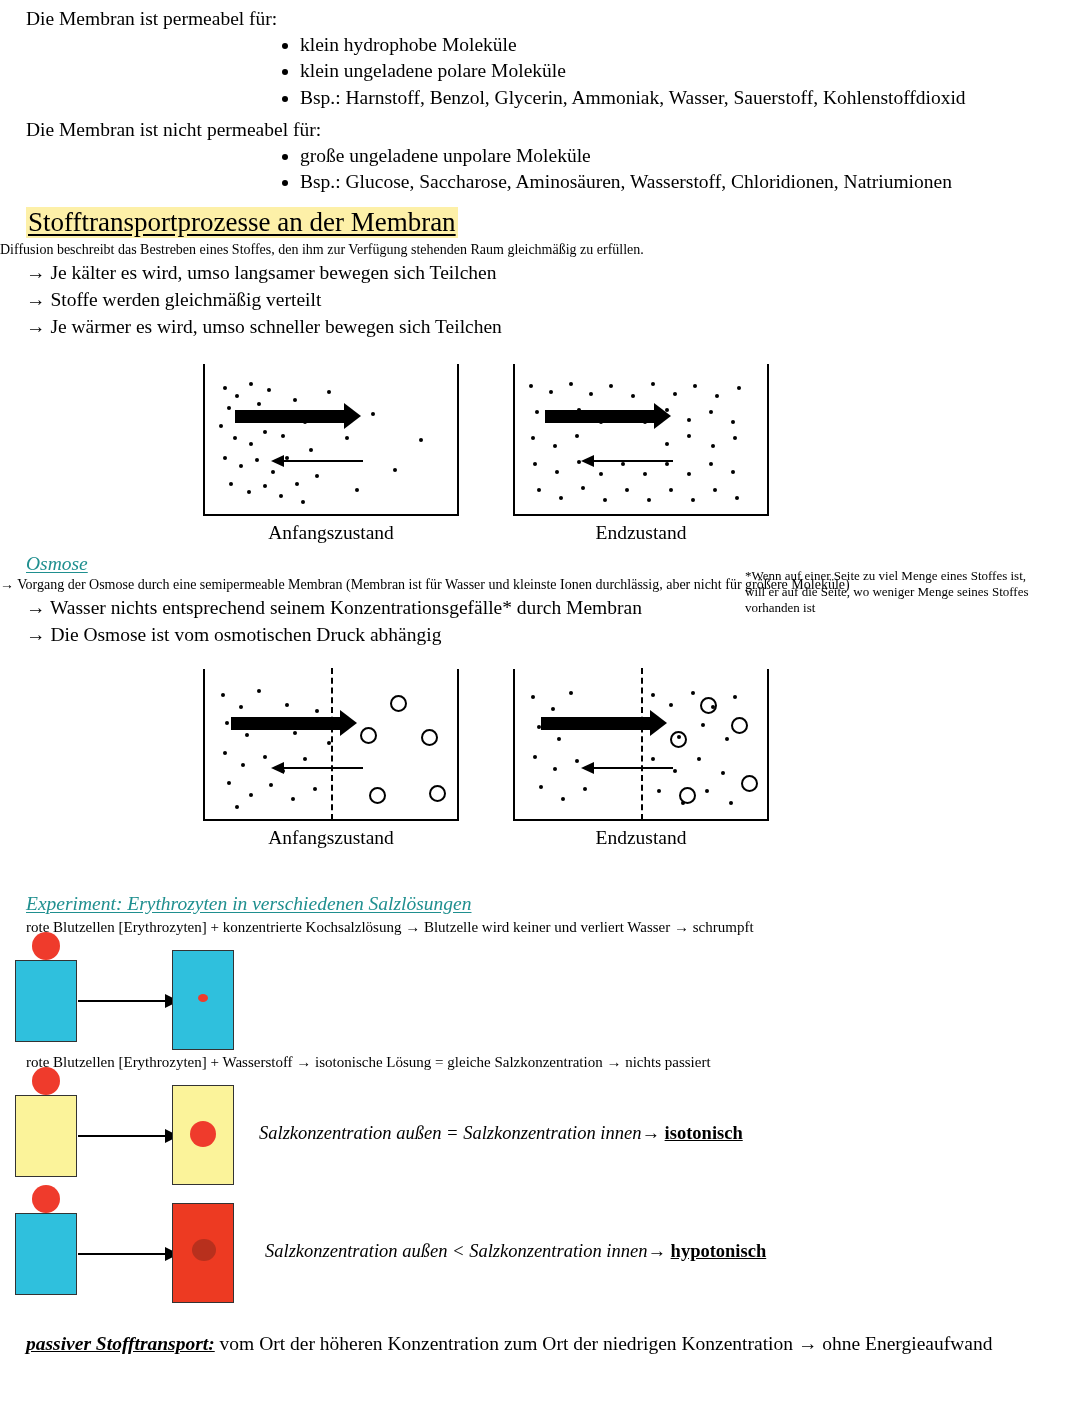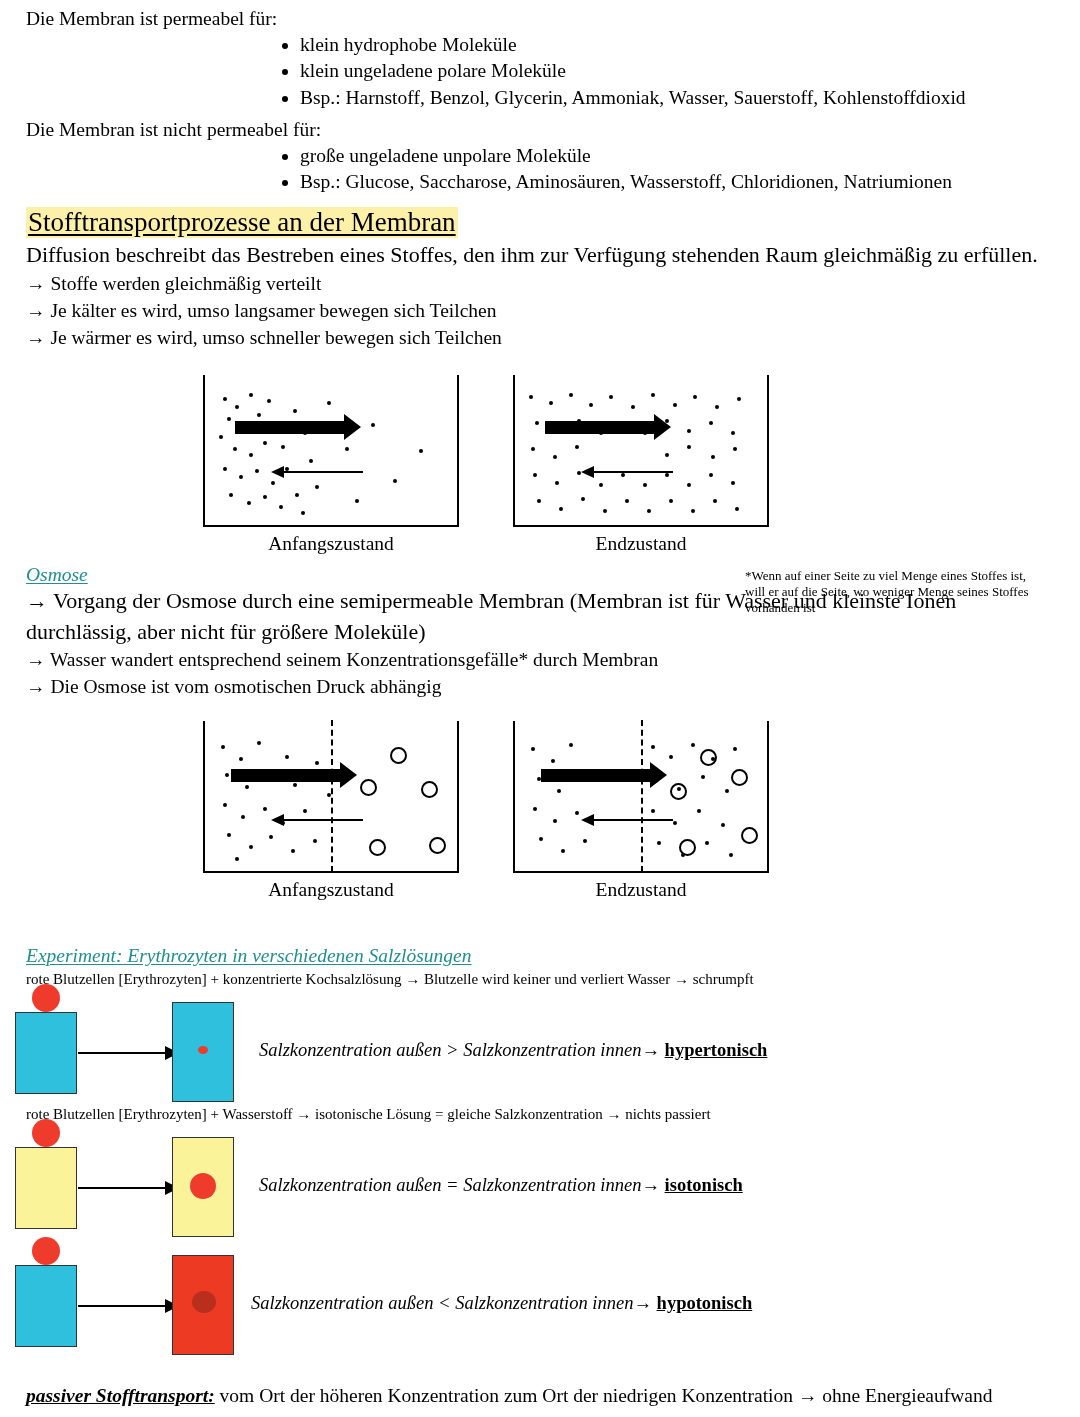--- a/index.html
+++ b/index.html
@@ -49,22 +49,21 @@
   }
   .subhead {
     margin-left: 26px;
     font-size: 19.5px;
     color: #1f8f8f;
     font-style: italic;
     text-decoration: underline;
     text-underline-offset: 2px;
   }
   .para {
-    margin-left: 26px;
-    font-size: 22px;
+    font-size: 14px;
     line-height: 1.38;
   }
   .arrowline {
     margin-left: 26px;
     font-size: 19.5px;
     line-height: 1.38;
   }
   
   .diagram-wrap {
     position: relative;
@@ -205,22 +204,22 @@
   <ul class="bullets">
     <li>große ungeladene unpolare Moleküle</li>
     <li>Bsp.: Glucose, Saccharose, Aminosäuren, Wasserstoff, Chloridionen, Natriumionen</li>
   </ul>
 
   
   <h1 class="section">Stofftransportprozesse an der Membran</h1>
 
   
   <div class="para">Diffusion beschreibt das Bestreben eines Stoffes, den ihm zur Verfügung stehenden Raum gleichmäßig zu erfüllen.</div>
+  <div class="arrowline">→ Je kälter es wird, umso langsamer bewegen sich Teilchen</div>
   <div class="arrowline">→ Stoffe werden gleichmäßig verteilt</div>
-  <div class="arrowline">→ Je kälter es wird, umso langsamer bewegen sich Teilchen</div>
   <div class="arrowline">→ Je wärmer es wird, umso schneller bewegen sich Teilchen</div>
 
   
   <div class="diagram-wrap">
 
     <div class="beaker" style="left:203px; top:10px; width:256px; height:152px;">
       <span class="dot" style="left:18px; top:22px;"></span>
         <span class="dot" style="left:30px; top:30px;"></span>
       <span class="dot" style="left:44px; top:18px;"></span>
         <span class="dot" style="left:22px; top:42px;"></span>
@@ -310,21 +309,21 @@
         <span class="dot" style="left:220px; top:132px;"></span>
       <div class="thickarrow" style="left:30px; top:46px; width:110px;"></div>
       <div class="thinarrow" style="left:78px; top:96px; width:80px;"></div>
     </div>
     <div class="caption" style="left:513px; top:168px; width:256px;">Endzustand</div>
   </div>
 
   
   <div class="subhead" style="margin-top:14px;">Osmose</div>
   <div class="para" style="width:1010px;">→ Vorgang der Osmose durch eine semipermeable Membran (Membran ist für Wasser und kleinste Ionen durchlässig, aber nicht für größere Moleküle)</div>
-  <div class="arrowline">→ Wasser wandert entsprechend seinem Konzentrationsgefälle* durch Membran</div>
+  <div class="arrowline">→ Wasser nichts entsprechend seinem Konzentrationsgefälle* durch Membran</div>
   <div class="arrowline">→ Die Osmose ist vom osmotischen Druck abhängig</div>
 
   <div class="footnote" style="left:745px; top:568px;">*Wenn auf einer Seite zu viel Menge eines Stoffes ist, will er auf die Seite, wo weniger Menge seines Stoffes vorhanden ist</div>
 
   
   <div class="diagram-wrap" style="margin-top:10px;">
     <div class="beaker" style="left:203px; top:10px; width:256px; height:152px;">
       <span class="dot" style="left:16px; top:24px;"></span>
         <span class="dot" style="left:34px; top:36px;"></span>
       <span class="dot" style="left:52px; top:20px;"></span>
@@ -403,23 +402,20 @@
   <div class="subhead" style="margin-top:49px;">Experiment: Erythrozyten in verschiedenen Salzlösungen</div>
 
   
   <div class="exp-line" style="margin-top:4px;">rote Blutzellen [Erythrozyten] + konzentrierte Kochsalzlösung → Blutzelle wird keiner und verliert Wasser → schrumpft</div>
   <div class="exp-row">
     <span class="redball" style="left:32px; top:-4px; width:28px; height:28px;"></span>
     <div class="sq" style="left:15px; top:24px; background:#2fc0dd;"></div>
     <div class="exp-arrow" style="left:78px; top:64px; width:88px;"></div>
     <div class="sq" style="left:172px; top:14px; height:100px; background:#2fc0dd;"></div>
     <span class="redball" style="left:198px; top:58px; width:10px; height:8px;"></span>
-    <div class="exp-label" style="left:259px; top:52px;">
-      <span>Salzkonzentration außen &gt; Salzkonzentration innen→ </span><b>hypertonisch</b>
-    </div>
   </div>
 
   
   <div class="exp-line">rote Blutzellen [Erythrozyten] + Wasserstoff → isotonische Lösung = gleiche Salzkonzentration → nichts passiert</div>
   <div class="exp-row">
     <span class="redball" style="left:32px; top:-4px; width:28px; height:28px;"></span>
     <div class="sq" style="left:15px; top:24px; background:#fbf39a;"></div>
     <div class="exp-arrow" style="left:78px; top:64px; width:88px;"></div>
     <div class="sq" style="left:172px; top:14px; height:100px; background:#fbf39a;"></div>
     <span class="redball" style="left:190px; top:50px; width:26px; height:26px;"></span>
@@ -428,21 +424,21 @@
     </div>
   </div>
 
   
   <div class="exp-row">
     <span class="redball" style="left:32px; top:-4px; width:28px; height:28px;"></span>
     <div class="sq" style="left:15px; top:24px; background:#2fc0dd;"></div>
     <div class="exp-arrow" style="left:78px; top:64px; width:88px;"></div>
     <div class="sq" style="left:172px; top:14px; height:100px; background:#ed3a22;"></div>
     <span class="redball" style="left:192px; top:50px; width:24px; height:22px; background:#b8301d;"></span>
-    <div class="exp-label" style="left:251px; top:52px;">
+    <div class="exp-label" style="left:265px; top:52px;">
       <span>Salzkonzentration außen &lt; Salzkonzentration innen→ </span><b>hypotonisch</b>
     </div>
   </div>
 
   
   <div class="final" style="margin-top:26px;">
     <b>passiver Stofftransport:</b><span> vom Ort der höheren Konzentration zum Ort der niedrigen Konzentration → ohne Energieaufwand</span>
   </div>
 
 </div>

